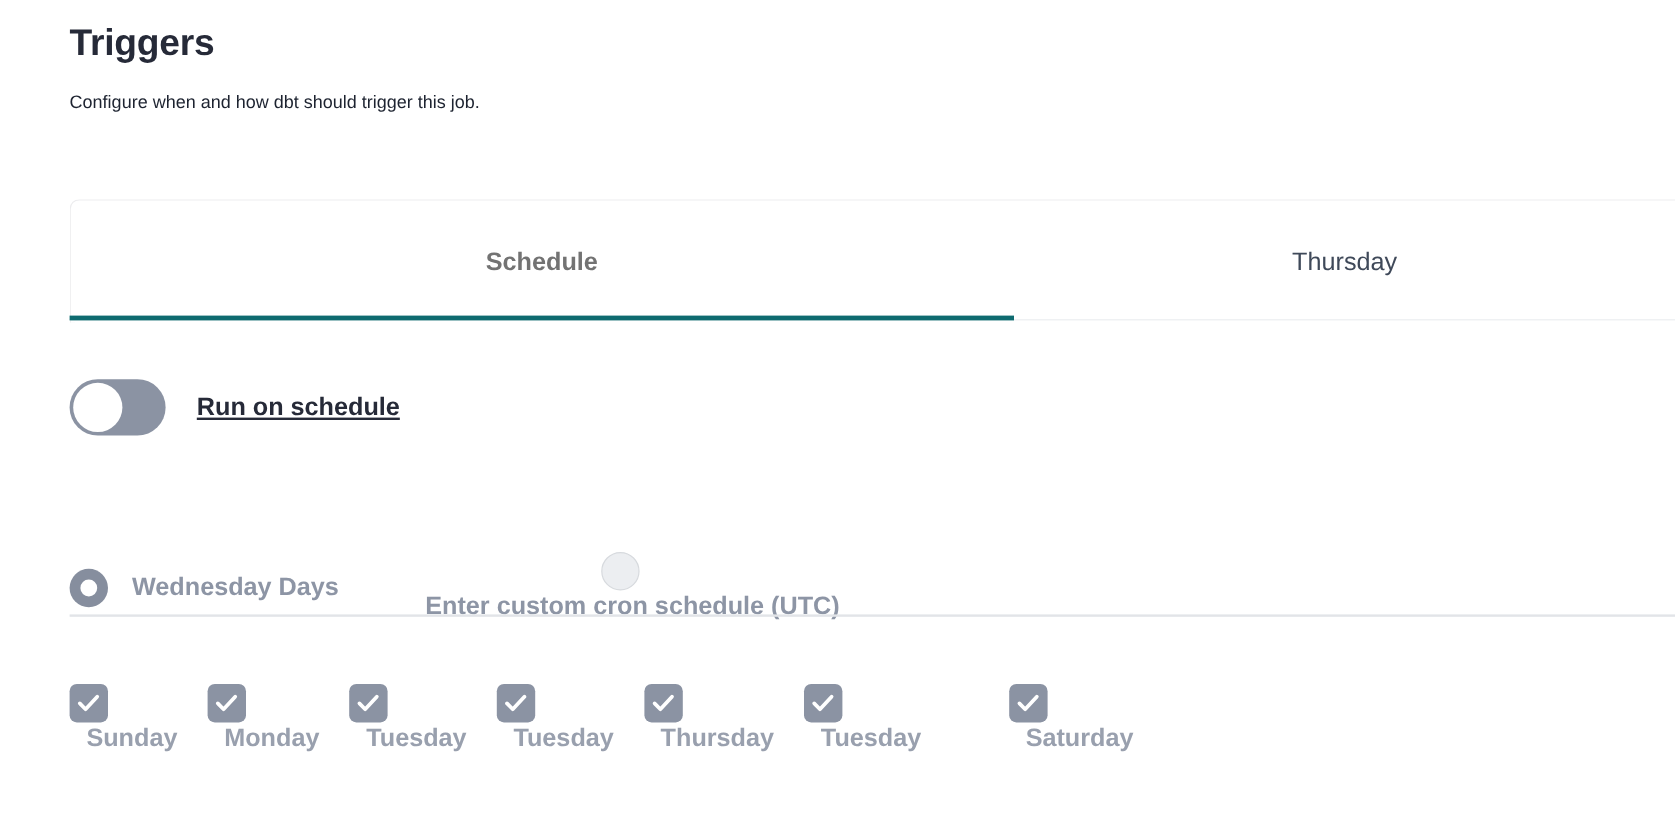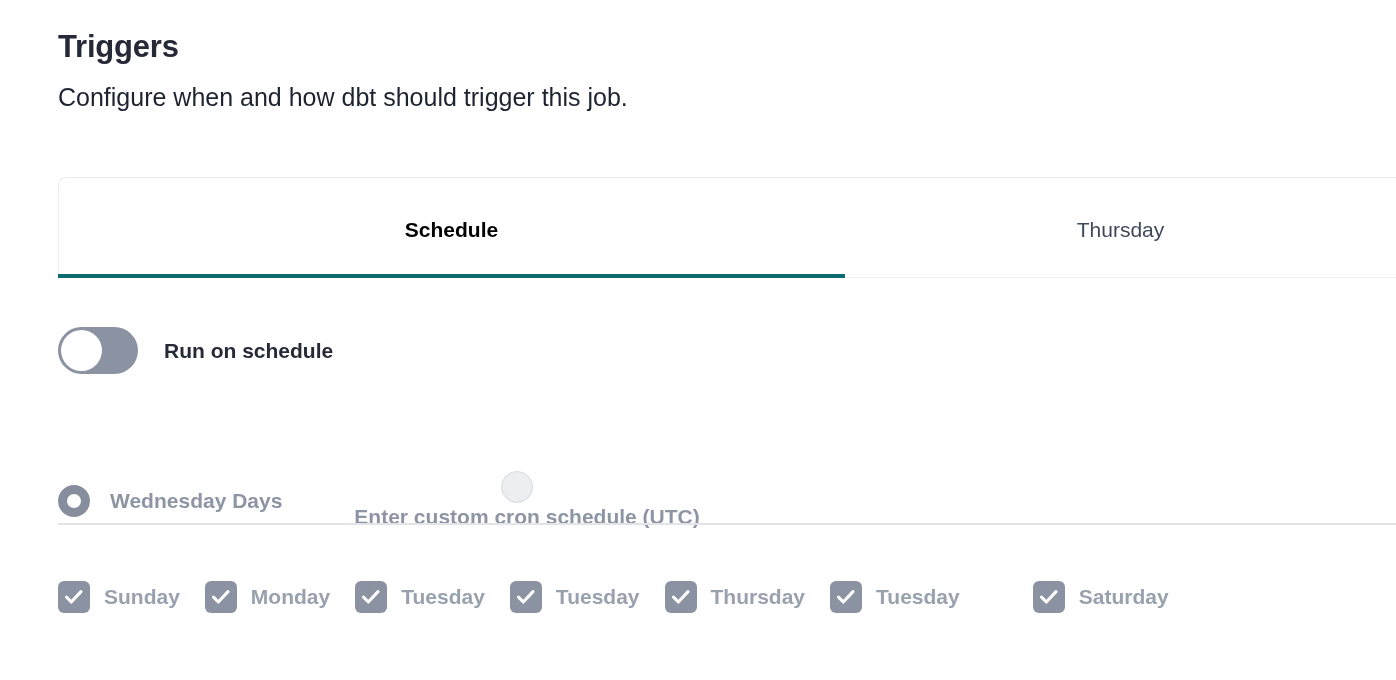--- a/index.html
+++ b/index.html
@@ -12,21 +12,21 @@
     height: 680px;
     font-family: "Liberation Sans", sans-serif;
     -webkit-font-smoothing: antialiased;
     overflow: hidden;
     position: relative;
   }
 
   .page {
     position: absolute;
     left: 0;
-    top: 15px;
+    top: 4px;
     width: 1396px;
     height: 585px;
   }
 
   
   .header {
     position: absolute;
     left: 58px;
     top: 10px;
     width: 1300px;
@@ -35,21 +35,21 @@
     margin: 0;
     font-size: 31px;
     font-weight: bold;
     line-height: 44px;
     letter-spacing: -0.2px;
     color: #262a38;
   }
   .page-subtitle {
     margin: 0;
     padding-top: 14px;
-    font-size: 25px;
+    font-size: 15px;
     line-height: 28px;
     color: #1d2330;
   }
 
   
   .card {
     position: absolute;
     left: 58px;
     top: 162px;
     width: 1338px;
@@ -74,21 +74,21 @@
   .tab {
     flex: 0 0 auto;
     text-align: center;
     font-size: 21px;
     line-height: 28px;
     cursor: pointer;
     user-select: none;
   }
   .tab-schedule {
     width: 787px;
-    color: #000000;
+    color: #737373;
     font-weight: bold;
   }
   .tab-webhooks {
     width: 551px;
     color: #3f4959;
     font-weight: normal;
   }
 
   .tab-underline-track {
     position: absolute;
@@ -132,20 +132,21 @@
     height: 41px;
     border-radius: 50%;
     background: #ffffff;
   }
   .toggle-label {
     margin-left: 26px;
     font-size: 21px;
     font-weight: bold;
     color: #262a38;
     line-height: 28px;
+    text-decoration: underline;
   }
 
   
   .radio-row {
     position: absolute;
     left: 58px;
     top: 456px;
     display: flex;
     align-items: center;
   }
@@ -204,24 +205,24 @@
   
   .days-row {
     position: absolute;
     left: 58px;
     top: 566px;
     display: flex;
     align-items: center;
   }
   .day-item {
     display: flex;
-    align-items: center;
     cursor: pointer;
     user-select: none;
     margin-right: 25px;
+    flex-direction: column;
   }
   .day-item:last-child { margin-right: 0; padding-left: 48px; }
   .checkbox {
     width: 32px;
     height: 32px;
     border-radius: 6px;
     background: #8b93a3;
     flex: 0 0 auto;
     position: relative;
   }

